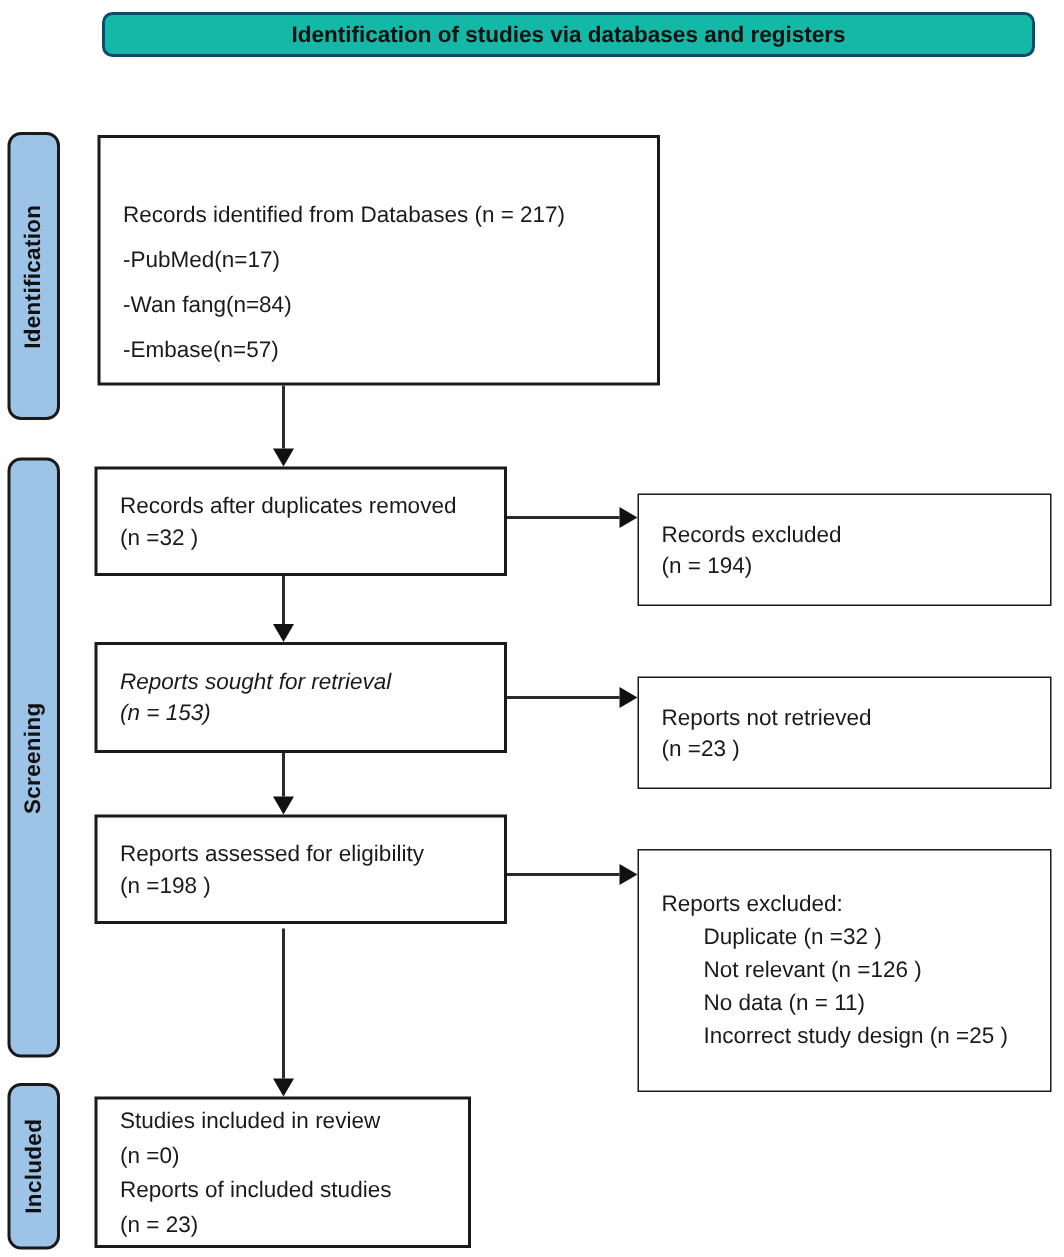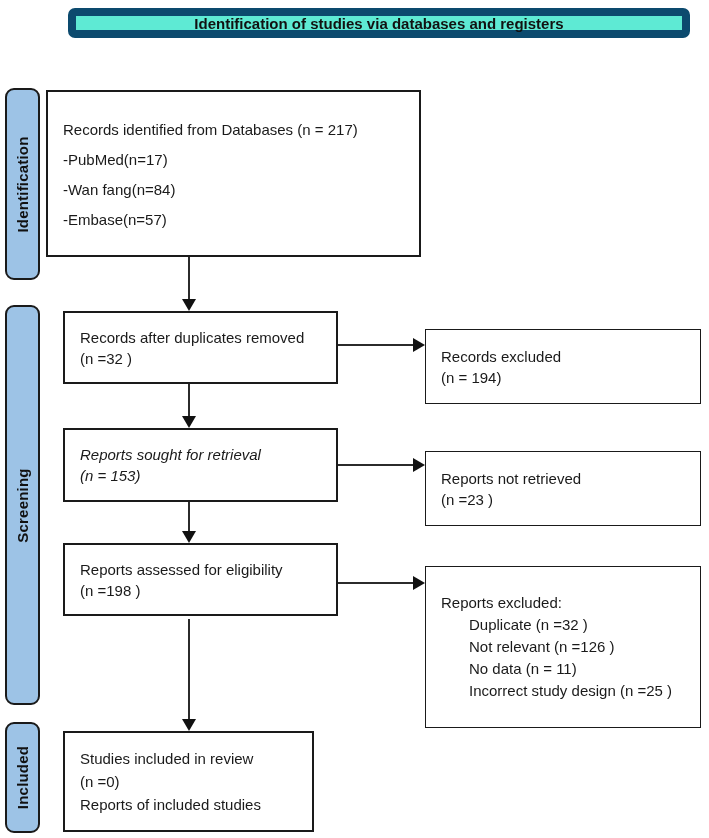--- a/index.html
+++ b/index.html
@@ -15,22 +15,22 @@
     background: #ffffff;
     overflow: hidden;
     color: #1a1a1a;
   }
 
   
   .header-banner {
     position: absolute;
     left: 68px; top: 8px;
     width: 622px; height: 30px;
-    background: #5eead4;
-    border: 8px solid #0c4a6e;
+    background: #14b8a6;
+    border: 2px solid #0c4a6e;
     border-radius: 7px;
     box-sizing: border-box;
     display: flex;
     align-items: center;
     justify-content: center;
     font-size: 15px;
     font-weight: bold;
     color: #111111;
   }
 
@@ -69,22 +69,22 @@
     line-height: 21px;
     color: #1a1a1a;
     display: flex;
     flex-direction: column;
     justify-content: center;
     padding: 6px 10px 6px 15px;
   }
   .flow-box.right-col { border-width: 1.5px; margin-top: 21px; }
 
   #box-records-identified {
-    left: 46px; top: 90px; width: 375px; height: 167px;
-    justify-content: center;
+    left: 65px; top: 90px; width: 375px; height: 167px;
+    justify-content: flex-end;
     line-height: 30px;
     padding-top: 8px;
   }
   #box-duplicates-removed { left: 63px;  top: 311px; width: 275px; height: 73px;  }
   #box-records-excluded   { left: 425px; top: 308px; width: 276px; height: 75px;  }
   #box-reports-sought     { left: 63px;  top: 428px; width: 275px; height: 74px; font-style: italic;  }
   #box-not-retrieved      { left: 425px; top: 430px; width: 276px; height: 75px;  }
   #box-reports-assessed   { left: 63px;  top: 543px; width: 275px; height: 73px;  }
   #box-reports-excluded   { left: 425px; top: 545px; width: 276px; height: 162px; line-height: 22px; }
   #box-studies-included   { left: 63px;  top: 731px; width: 251px; height: 101px; line-height: 23px; }
@@ -184,20 +184,21 @@
     <div class="reason-line">Duplicate (n =32 )</div>
     <div class="reason-line">Not relevant (n =126 )</div>
     <div class="reason-line">No data (n = 11)</div>
     <div class="reason-line">Incorrect study design (n =25 )</div>
   </div>
 
   <div class="flow-box" id="box-studies-included">
     <div>Studies included in review</div>
     <div>(n =0)</div>
     <div>Reports of included studies</div>
+    <div>(n = 23)</div>
   </div>
 
   <div class="varrow" id="arrow-v1"></div>
   <div class="varrow" id="arrow-v2"></div>
   <div class="varrow" id="arrow-v3"></div>
   <div class="varrow" id="arrow-v4"></div>
   <div class="harrow" id="arrow-h1"></div>
   <div class="harrow" id="arrow-h2"></div>
   <div class="harrow" id="arrow-h3"></div>
 

